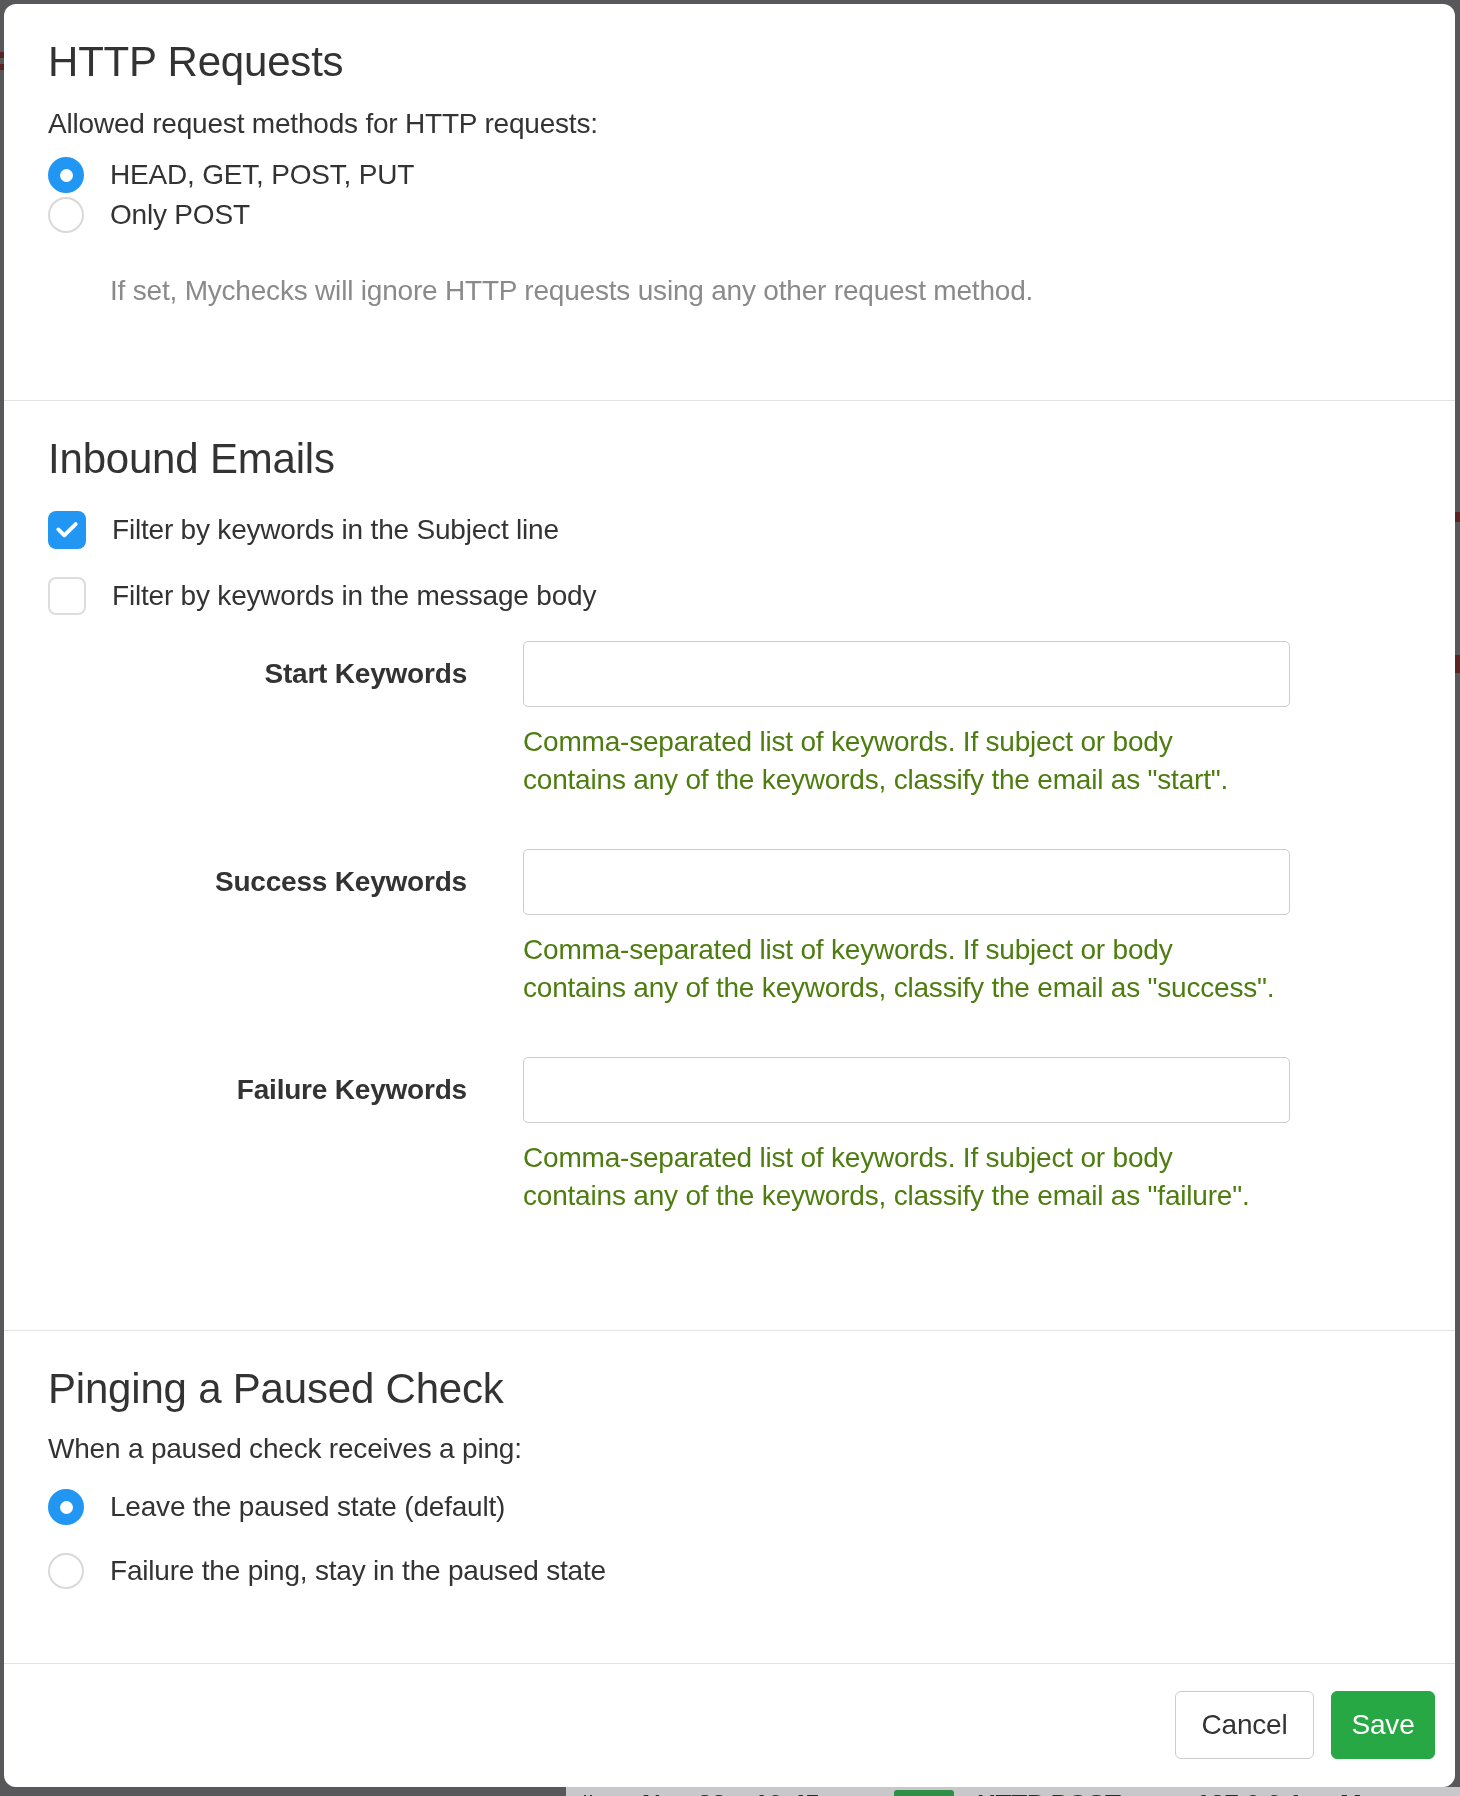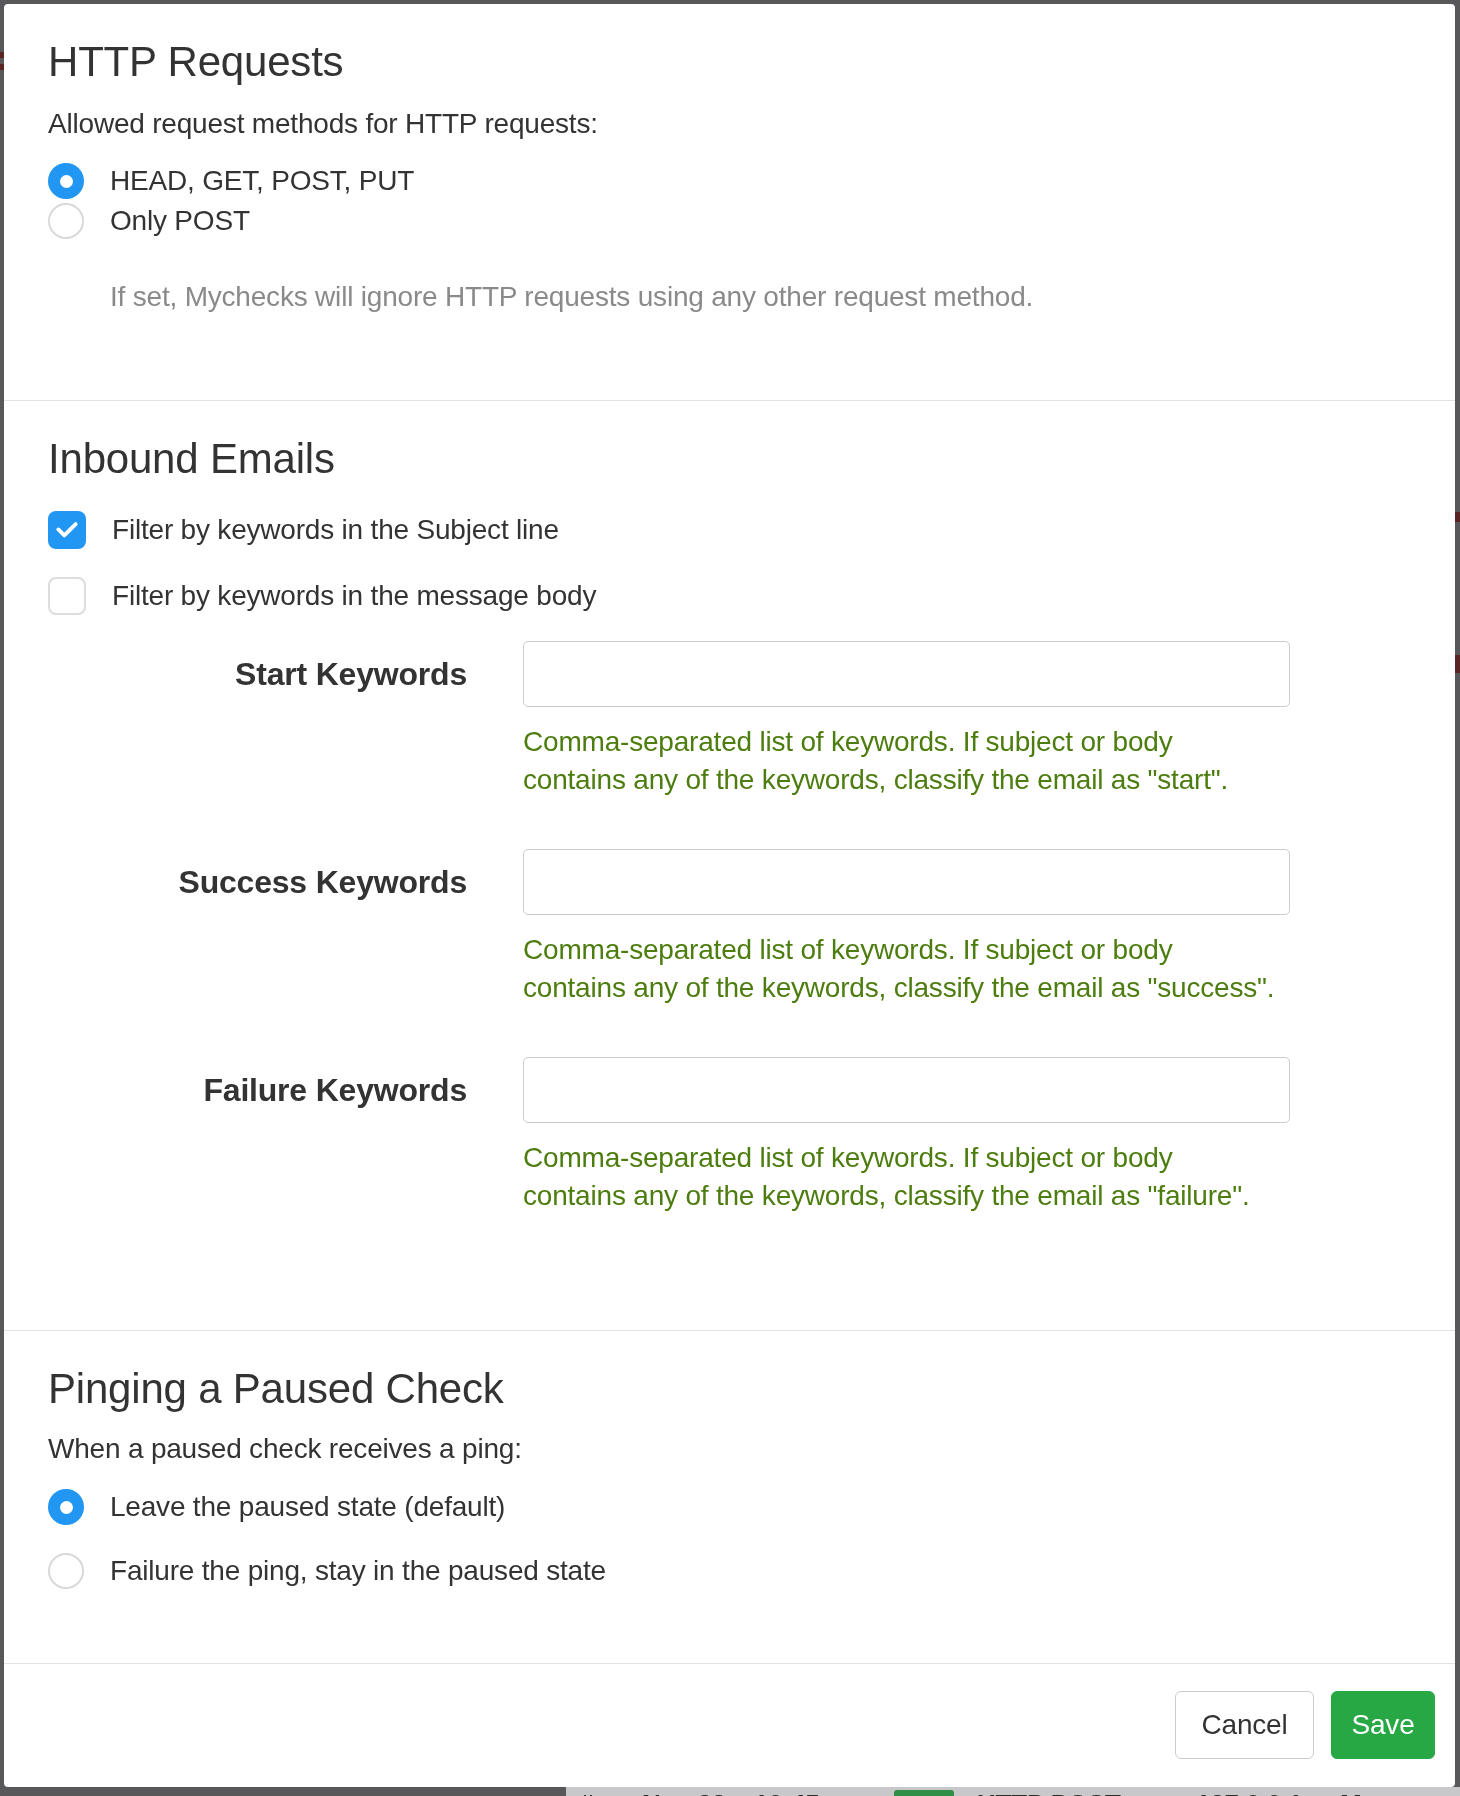--- a/index.html
+++ b/index.html
@@ -8,33 +8,33 @@
     position:relative;
     background:#58585a;
     font-family:"Liberation Sans","DejaVu Sans",sans-serif;
     color:#333;
     letter-spacing:-0.2px;
     overflow:hidden;
   }
   .modal {
     position:absolute; left:4px; top:4px;
     width:1451px; height:1783px;
-    background:#fff; border-radius:4px;
+    background:#fff; border-radius:12px;
     overflow:hidden;
   }
   .section { padding-left:44px; padding-right:44px; border-bottom:1px solid #e3e3e3; }
   .sec-http { height:397px; padding-top:34px; }
   .sec-email { height:930px; padding-top:34px; }
   .sec-ping { height:333px; padding-top:34px; border-bottom:1px solid #e3e3e3; }
   h2 { font-size:42px; line-height:48px; font-weight:400; color:#333; }
   .sec-http h2 { margin-bottom:20px; }
   .sec-email h2 { margin-bottom:28px; }
   .sec-ping h2 { margin-bottom:18px; }
   .desc { font-size:28px; line-height:36px; color:#333; }
-  .sec-http .desc { margin-bottom:21px; }
+  .sec-http .desc { margin-bottom:15px; }
   .choice-row { display:flex; align-items:center; gap:26px; }
   .radio-row1 { margin-bottom:4px; }
   .ping-row1 { margin-top:22px; margin-bottom:28px; }
   .choice-label { font-size:28px; color:#333; }
   .radio {
     width:36px; height:36px; border-radius:50%;
     flex:0 0 36px; position:relative; background:#fff;
     border:2px solid #d9d9d9;
   }
   .radio.on { border:none; background:#2196f3; }
@@ -52,21 +52,21 @@
   .checkbox svg { width:26px; height:26px; display:block; }
   .cb-row1 { margin-bottom:28px; }
   .help-inline {
     font-size:28px; line-height:36px; color:#8a8a8a;
     margin-left:62px; margin-top:40px;
   }
   .field-row { display:flex; align-items:center; margin-top:26px; }
   .field-row.spaced { margin-top:50px; }
   .field-label {
     width:419px; flex:0 0 419px; text-align:right;
-    font-size:32px; font-weight:bold; color:#333;
+    font-size:28px; font-weight:bold; color:#333;
     padding-right:0; margin-right:56px;
   }
   .field-input {
     width:767px; height:66px;
     border:1px solid #ccc; border-radius:5px;
     font-size:28px; color:#333; padding:0 16px;
     font-family:"Liberation Sans","DejaVu Sans",sans-serif;
     outline:none; background:#fff;
   }
   .field-help {

